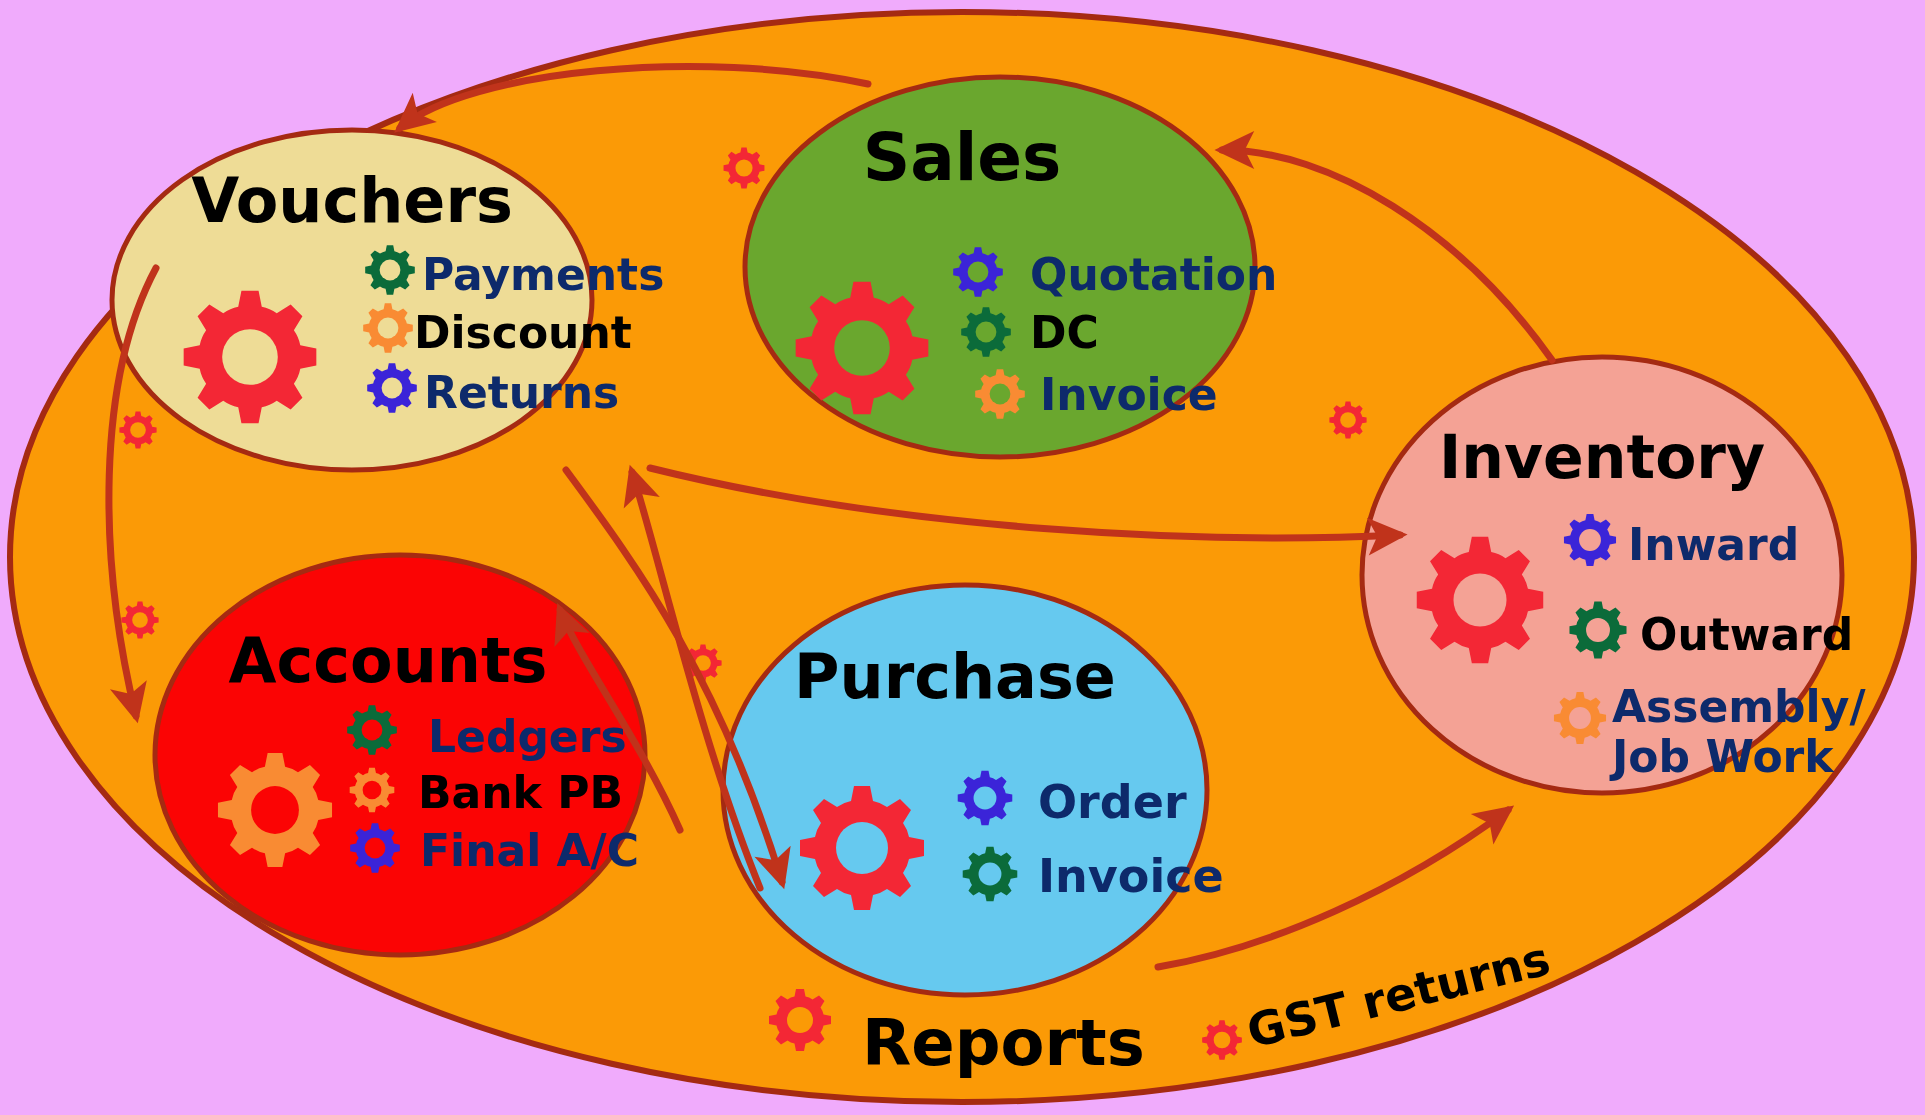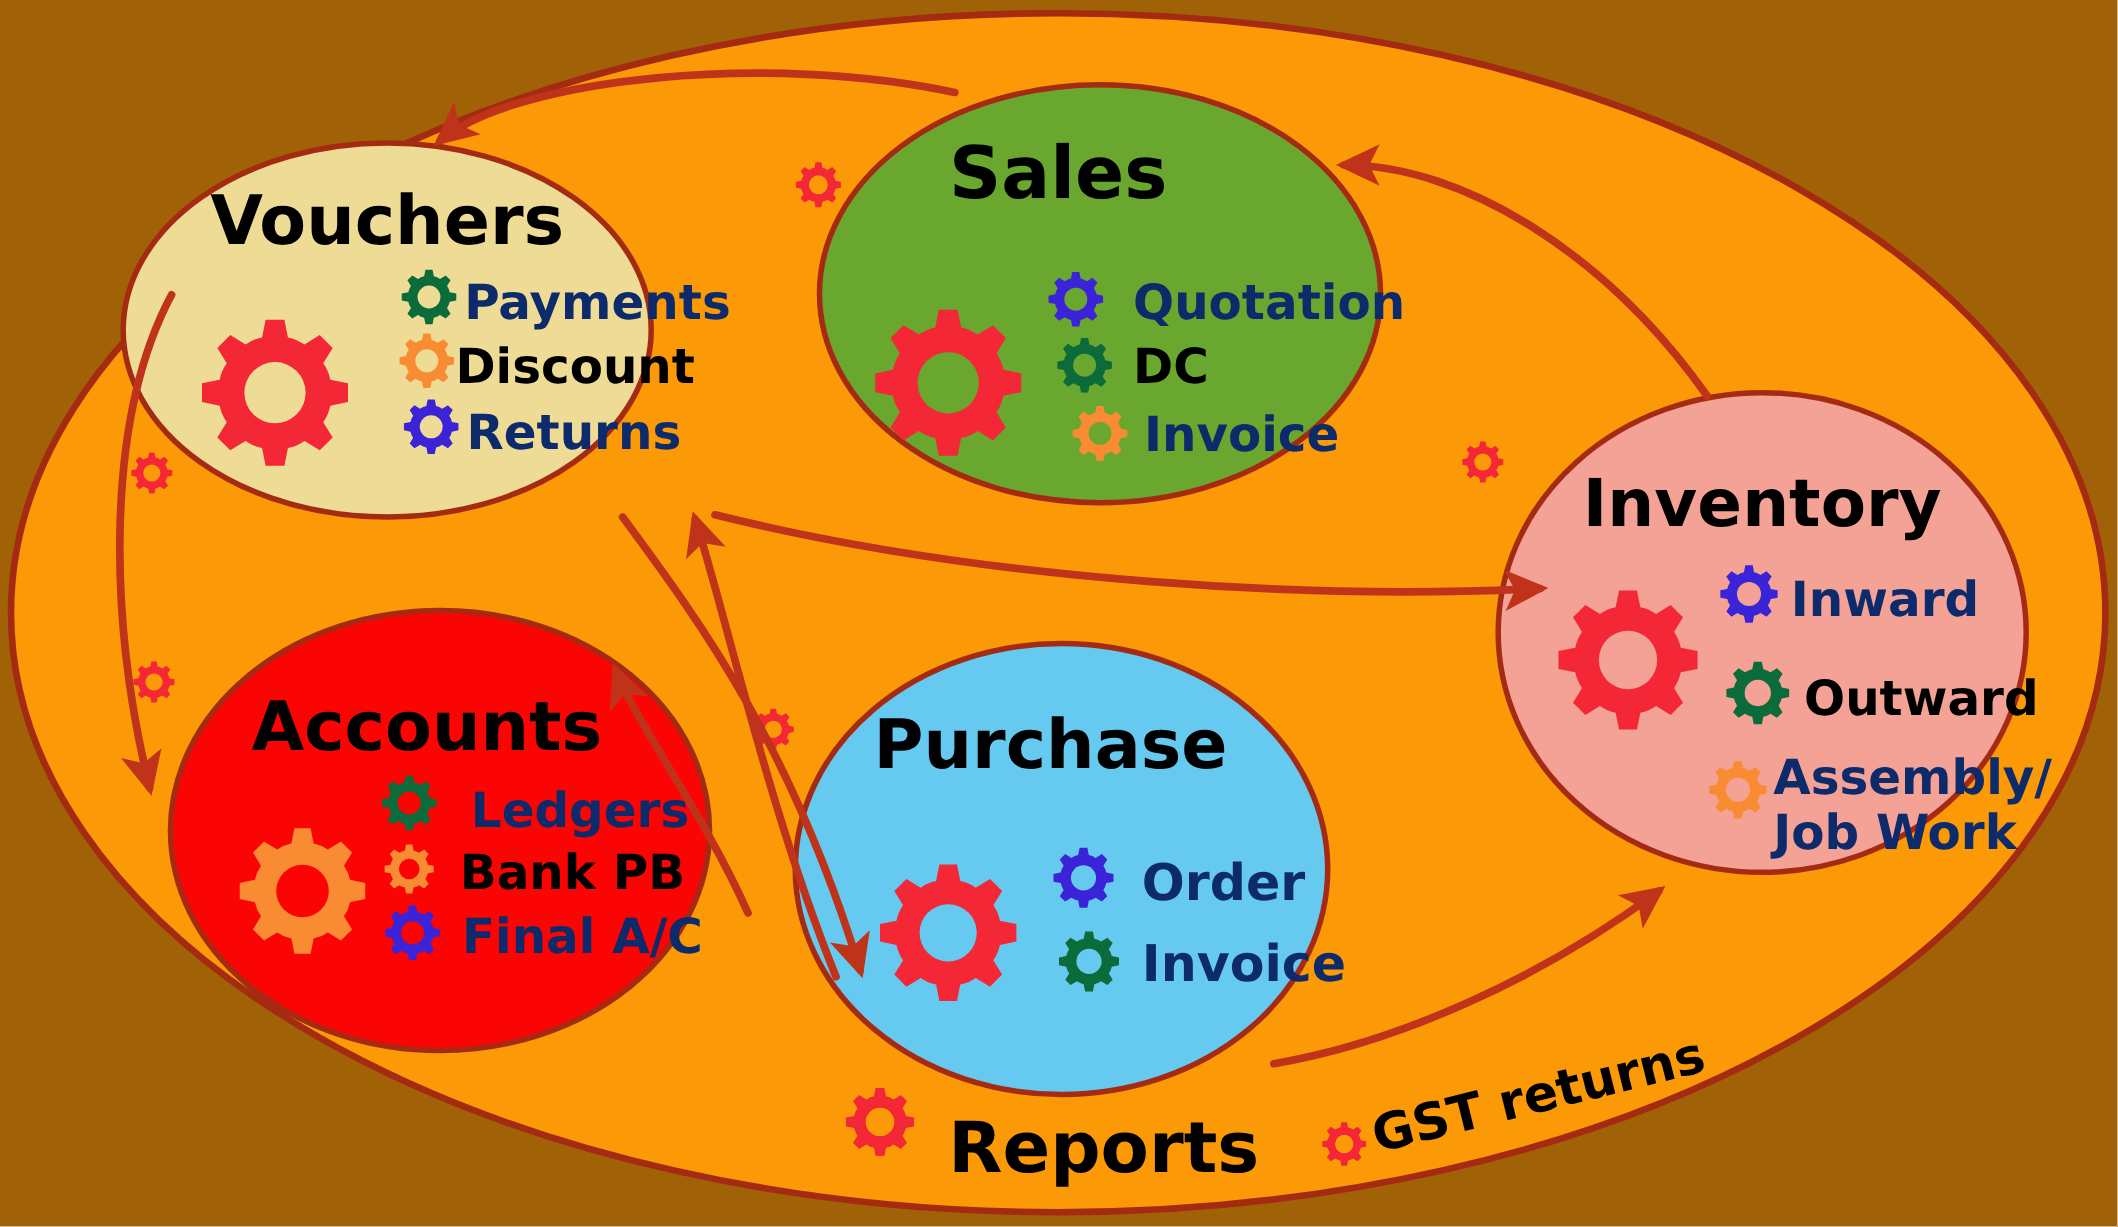--- a/index.html
+++ b/index.html
@@ -4,21 +4,21 @@
 <style>
   html, body {
     margin: 0;
     padding: 0;
     background: #ffffff;
   }
   #stage {
     position: relative;
     width: 1925px;
     height: 1115px;
-    background: #a16207;
+    background: #f0abfc;
     overflow: hidden;
     font-family: "DejaVu Sans", sans-serif;
   }
   #svgroot {
     position: absolute;
     left: 0;
     top: 0;
     width: 1925px;
     height: 1115px;
   }

